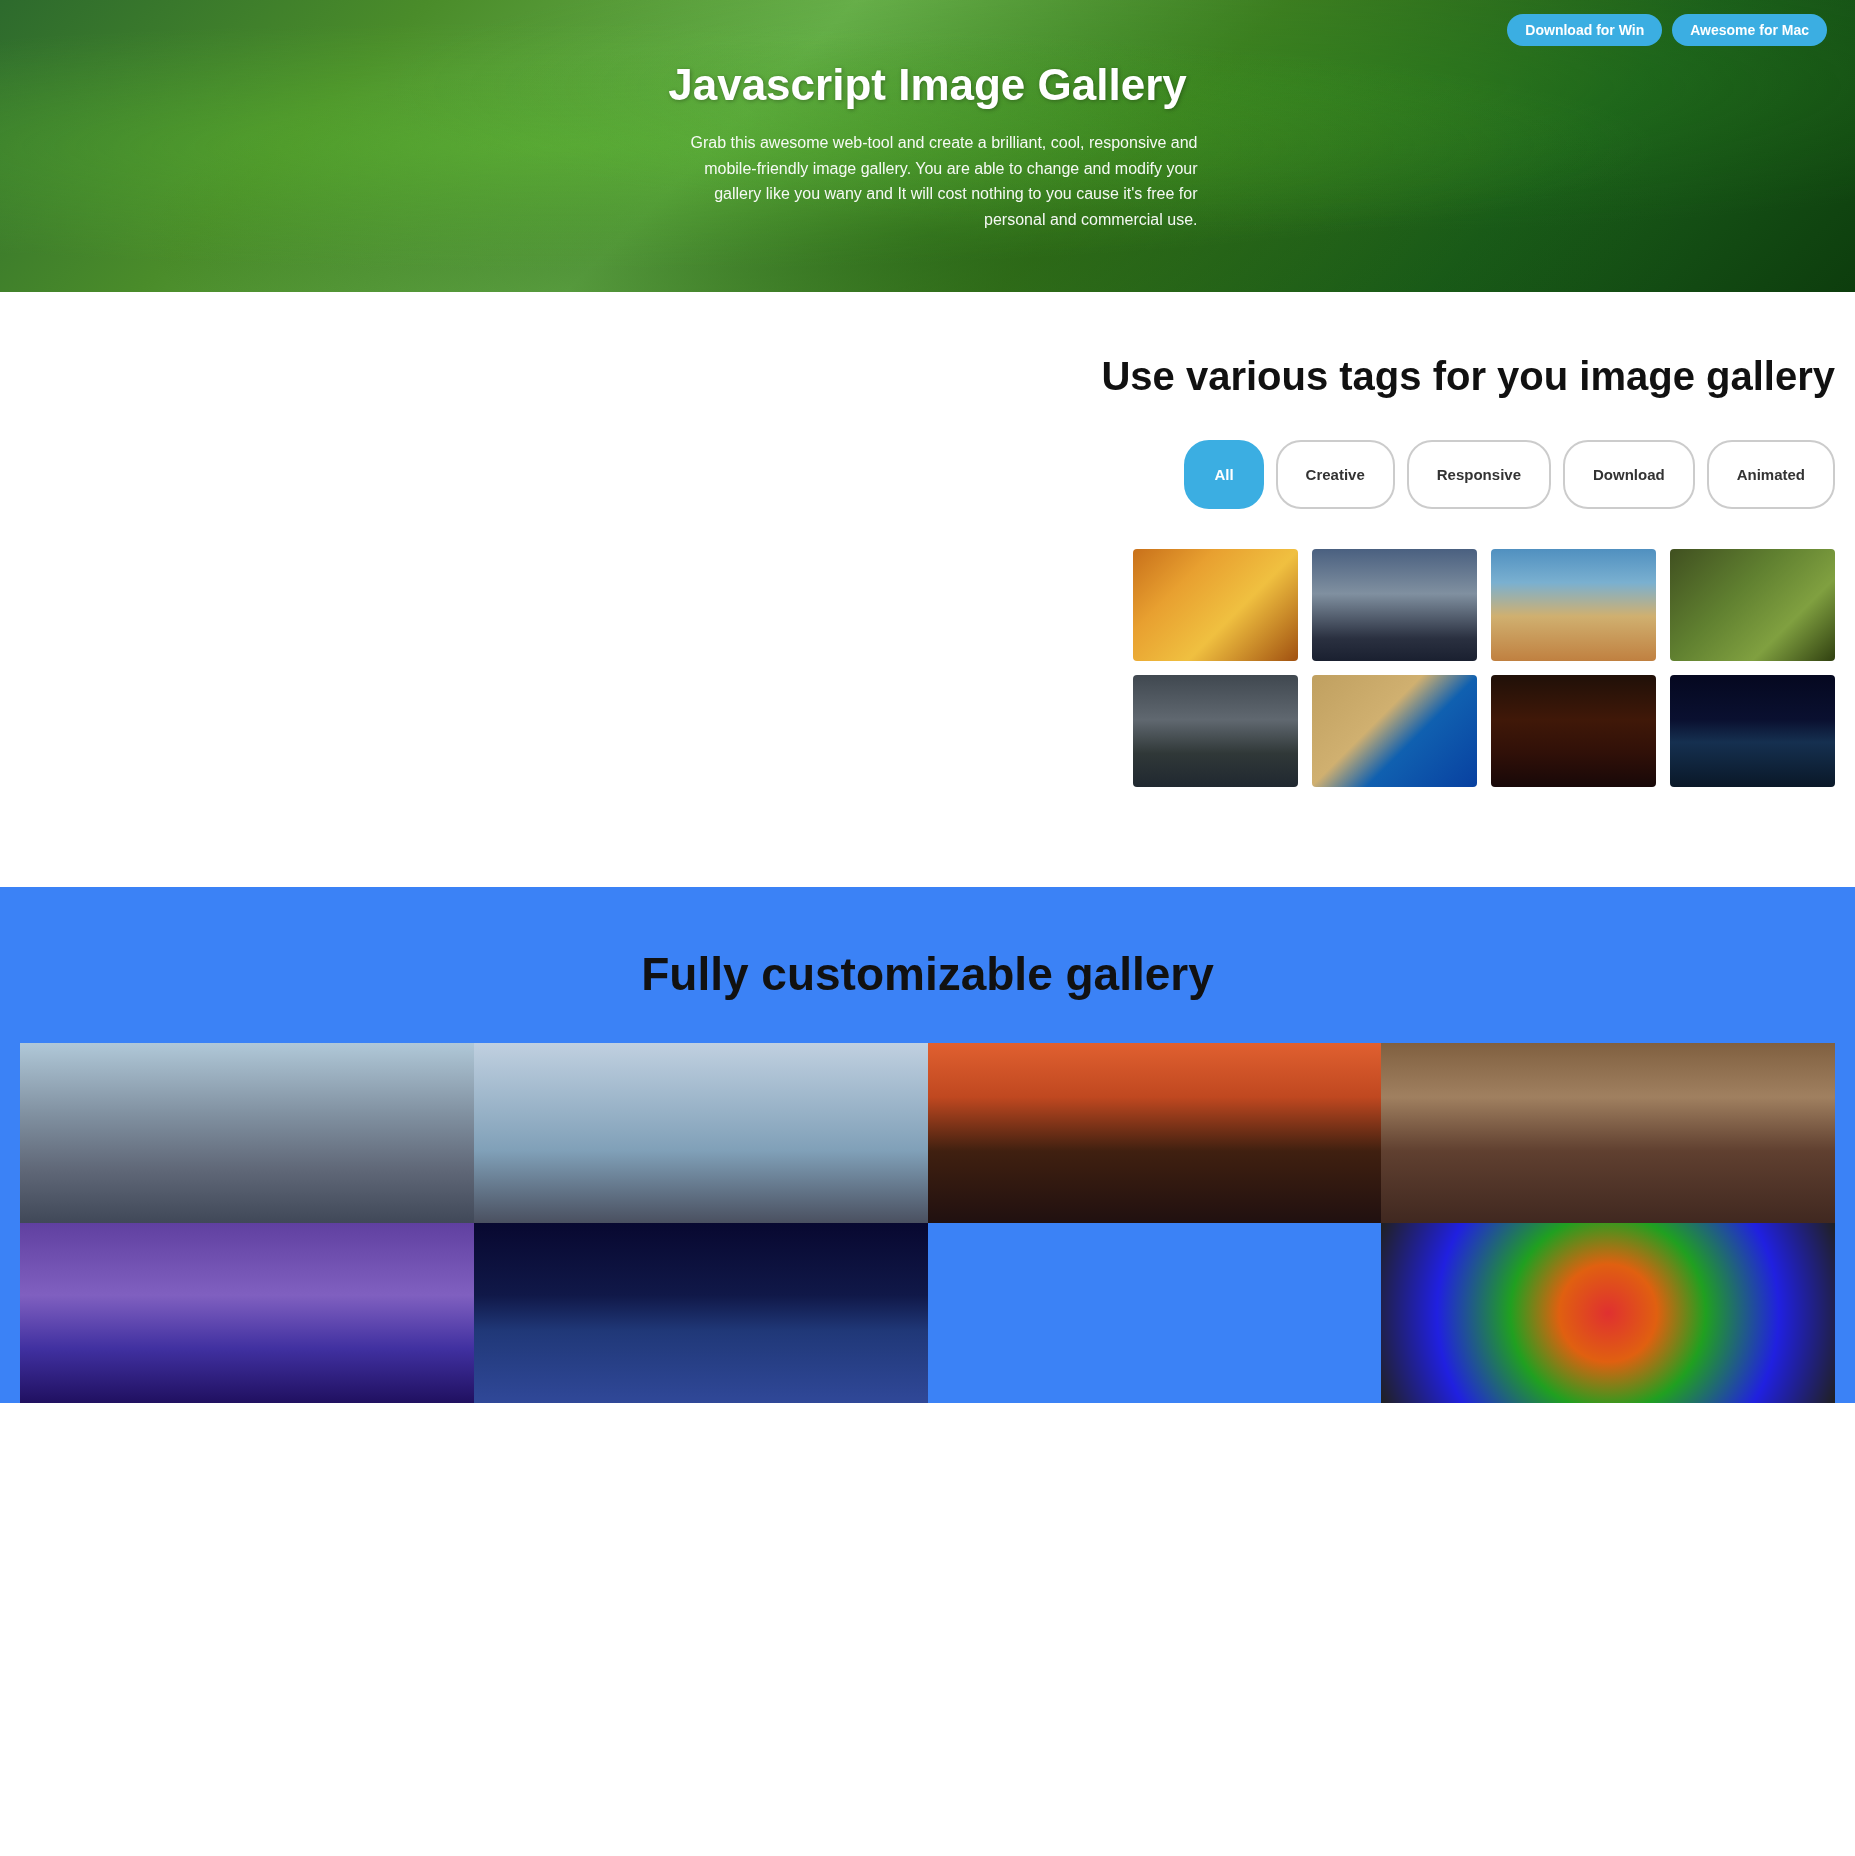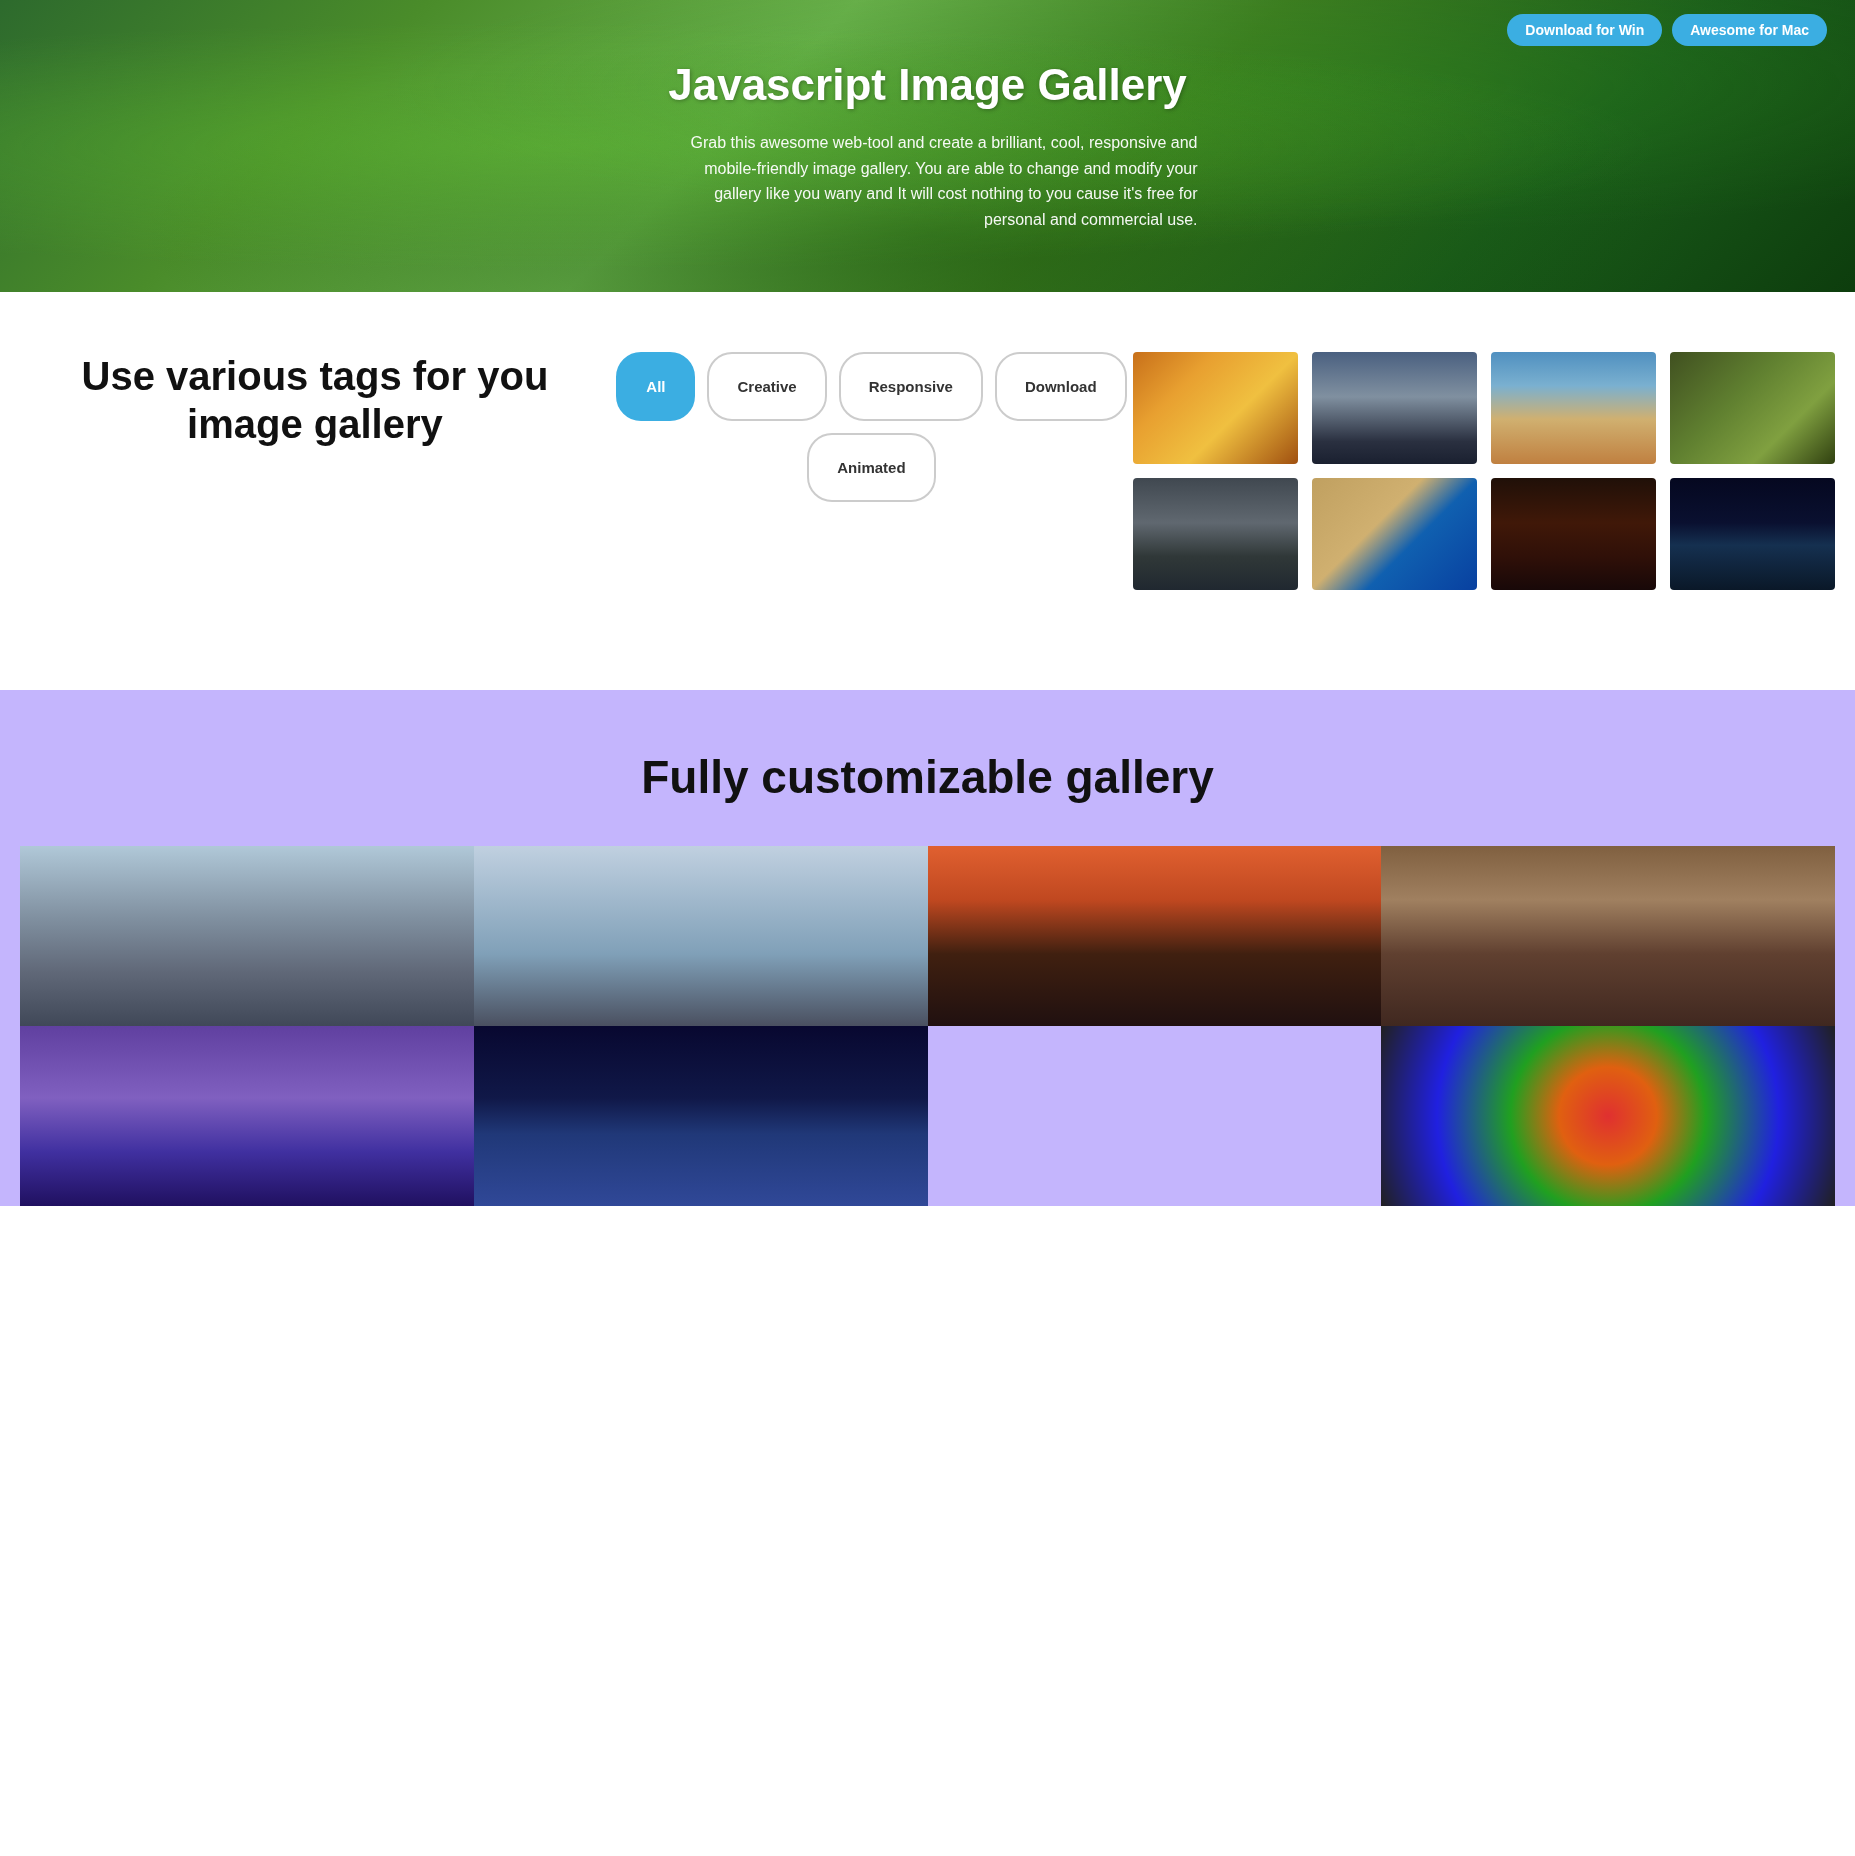--- a/index.html
+++ b/index.html
@@ -63,22 +63,22 @@
       max-width: 540px;
       line-height: 1.6;
       opacity: 0.95;
     }
 
     
     .tags-section {
       background: #fff;
       padding: 60px 20px 40px;
       display: flex;
-      flex-direction: row;
-      align-items: flex-start;
+      flex-direction: column;
+      align-items: flex-end;
     }
     .tags-title {
       font-size: 40px;
       font-weight: 800;
       color: #111;
       text-align: center;
       margin-bottom: 40px;
       line-height: 1.2;
     }
     .filter-buttons {
@@ -123,21 +123,21 @@
     .img-bridge { background: linear-gradient(180deg, #4a6080 0%, #8090a0 40%, #2a3040 80%, #1a2030 100%); }
     .img-city { background: linear-gradient(180deg, #5090c0 0%, #7ab0d0 30%, #d0b070 60%, #c08040 100%); }
     .img-deer { background: linear-gradient(135deg, #405020 0%, #608030 40%, #80a040 70%, #304010 100%); }
     .img-mountain-dark { background: linear-gradient(180deg, #404850 0%, #606870 40%, #303838 70%, #202830 100%); }
     .img-rock-blue { background: linear-gradient(135deg, #c0a060 0%, #d0b070 40%, #1060b0 60%, #0840a0 100%); }
     .img-book-dark { background: linear-gradient(180deg, #201008 0%, #401808 40%, #301008 70%, #180808 100%); }
     .img-tent-night { background: linear-gradient(180deg, #050820 0%, #0a1030 40%, #153050 60%, #0a1828 100%); }
 
     
     .custom-section {
-      background: #c4b5fd;
+      background: #3b82f6;
       padding: 60px 20px 0;
       display: flex;
       flex-direction: column;
     }
     .custom-title {
       font-size: 46px;
       font-weight: 800;
       color: #111;
       text-align: center;
       margin-bottom: 40px;

